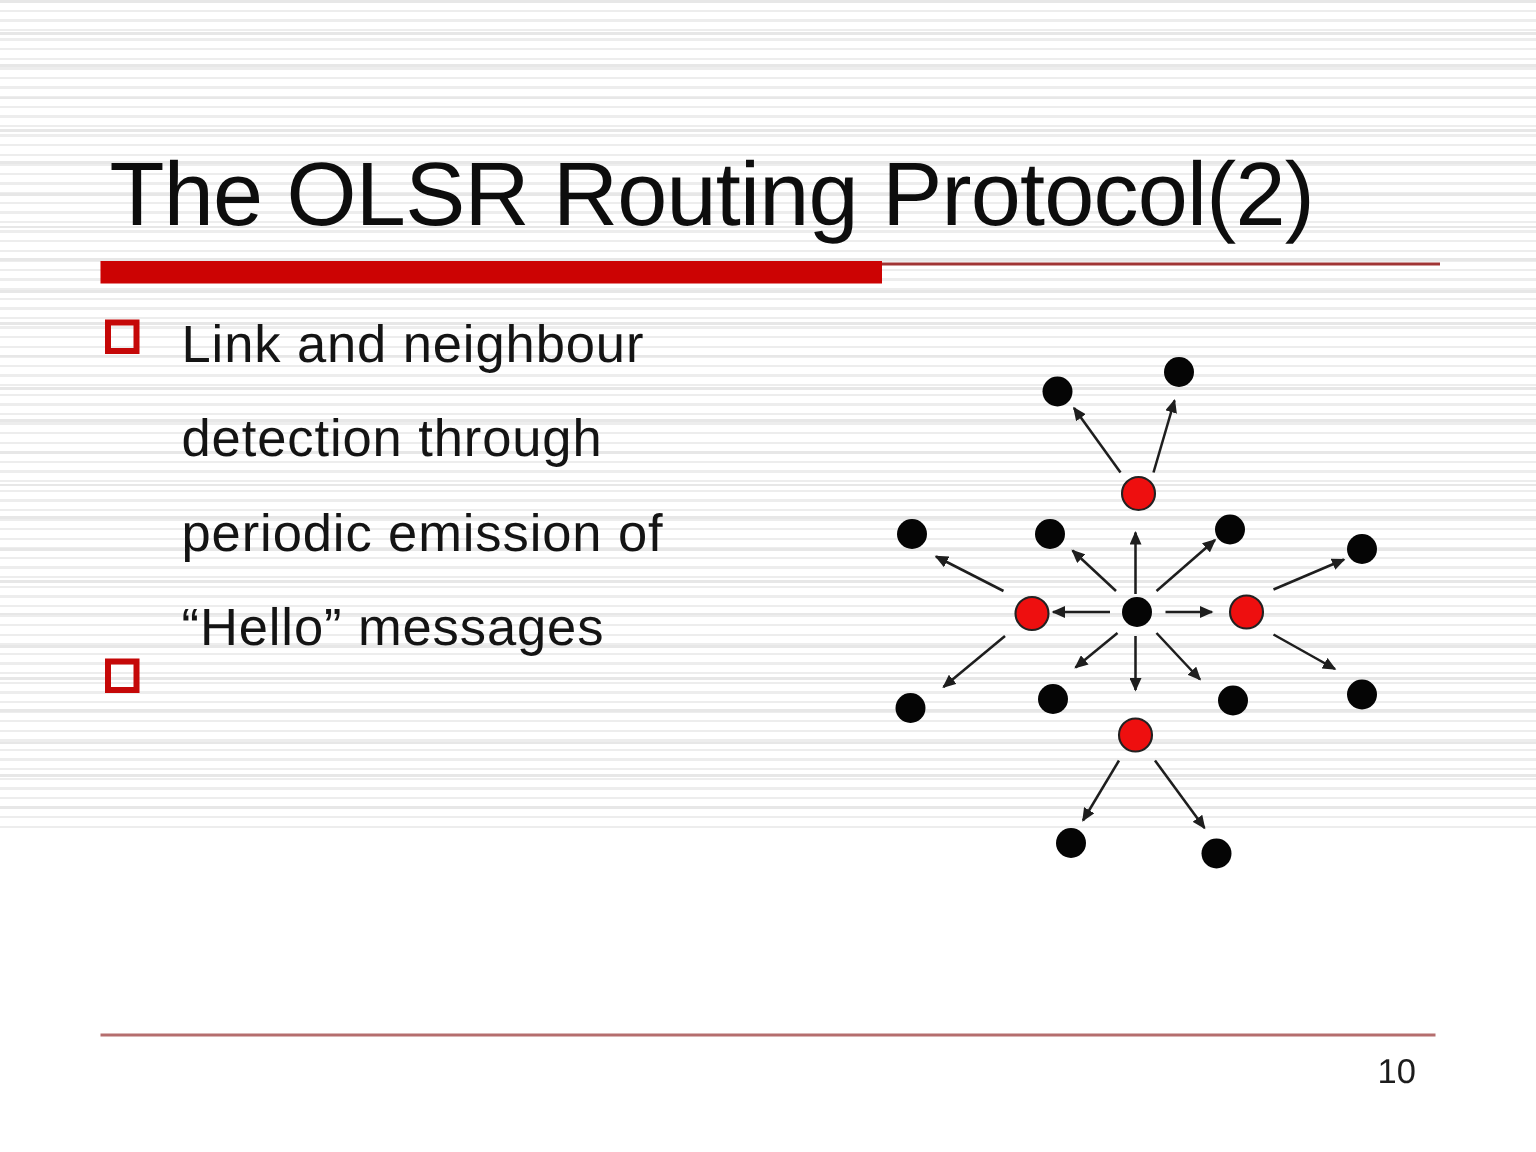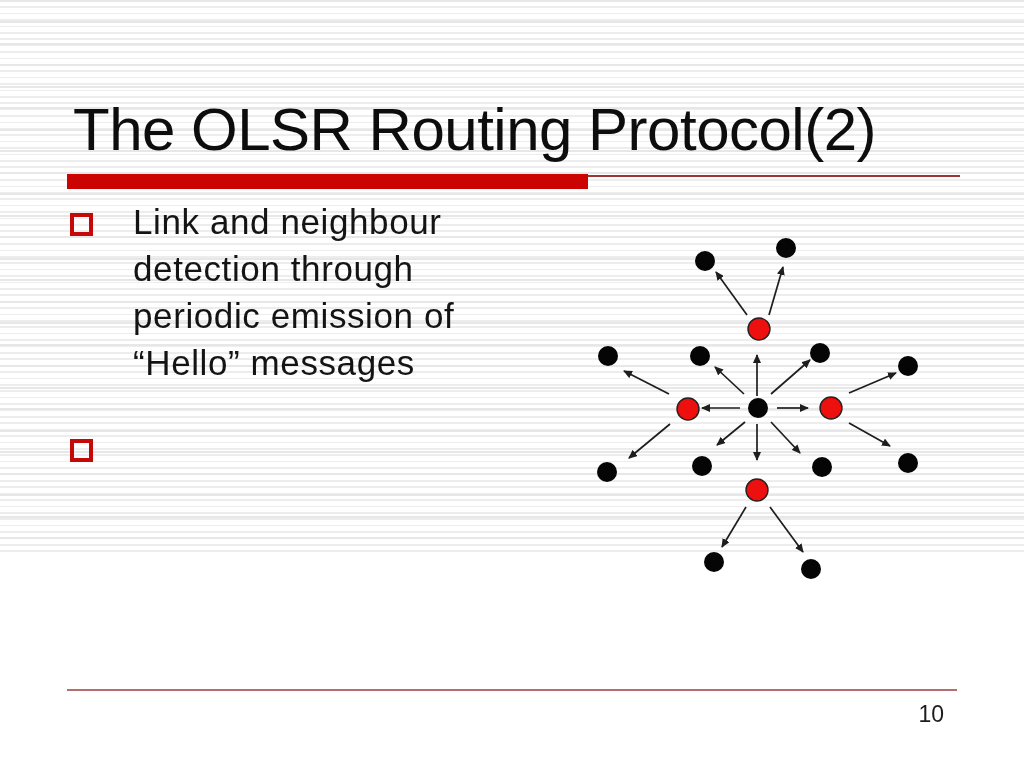--- a/index.html
+++ b/index.html
@@ -25,22 +25,22 @@
   }
   .title-rule{
     position:absolute;left:588px;top:175px;width:372px;height:2px;
     background:#a03434;
   }
   .bullet-square{
     position:absolute;width:23px;height:23px;box-sizing:border-box;
     border:4px solid #c50808;background:transparent;
   }
   .bullet-text{
-    position:absolute;left:133px;
-    font-size:35px;line-height:47px;letter-spacing:0.6px;color:#141414;
+    position:absolute;left:121px;
+    font-size:35px;line-height:63px;letter-spacing:0.6px;color:#141414;
     white-space:pre-line;
   }
   #bullet1-square{left:70px;top:213px;}
   #bullet1-text{top:198px;}
   #bullet2-square{left:70px;top:439px;}
   #bullet2-text{top:419px;}
   .diagram-svg{position:absolute;left:0;top:0;pointer-events:none;}
   .footer-rule{
     position:absolute;left:67px;top:689px;width:890px;height:2px;
     background:#b56e6e;

